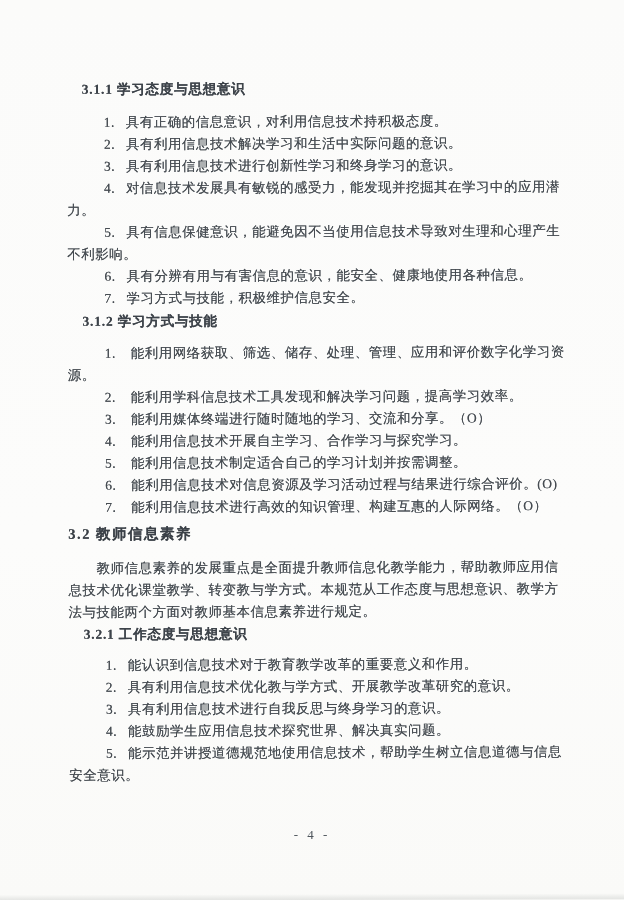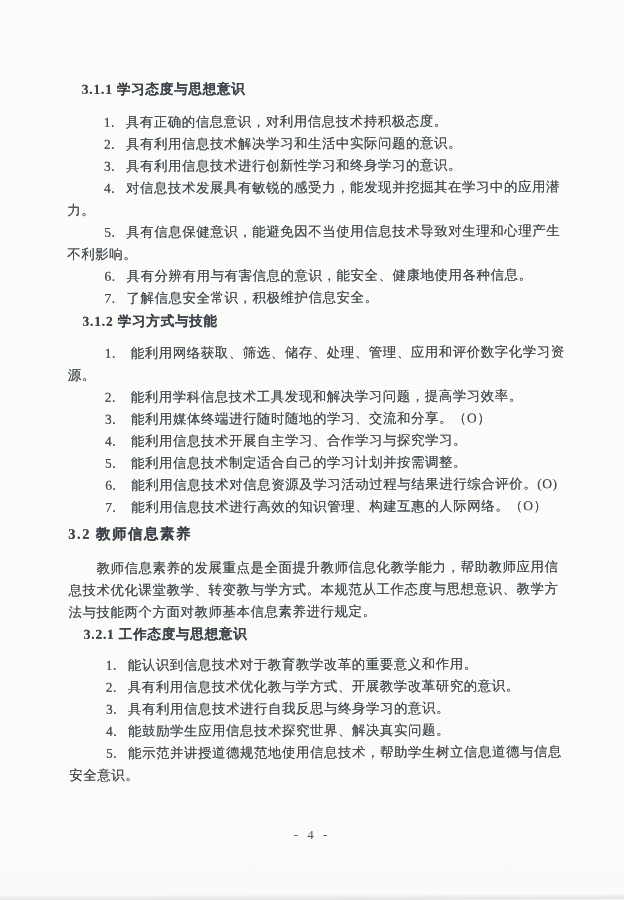--- a/index.html
+++ b/index.html
@@ -67,21 +67,21 @@
   <div class="page-content">
 
     <div class="sub-heading">3.1.1 学习态度与思想意识</div>
     <div class="list">
       <div class="item"><span class="num">1.</span><span class="txt">具有正确的信息意识，对利用信息技术持积极态度。</span></div>
       <div class="item"><span class="num">2.</span><span class="txt">具有利用信息技术解决学习和生活中实际问题的意识。</span></div>
       <div class="item"><span class="num">3.</span><span class="txt">具有利用信息技术进行创新性学习和终身学习的意识。</span></div>
       <div class="item"><span class="num">4.</span><span class="txt">对信息技术发展具有敏锐的感受力，能发现并挖掘其在学习中的应用潜力。</span></div>
       <div class="item"><span class="num">5.</span><span class="txt">具有信息保健意识，能避免因不当使用信息技术导致对生理和心理产生不利影响。</span></div>
       <div class="item"><span class="num">6.</span><span class="txt">具有分辨有用与有害信息的意识，能安全、健康地使用各种信息。</span></div>
-      <div class="item"><span class="num">7.</span><span class="txt">了解信息安全常识，积极维护信息安全。</span></div>
+      <div class="item"><span class="num">7.</span><span class="txt">学习方式与技能，积极维护信息安全。</span></div>
     </div>
 
     <div class="sub-heading h312">3.1.2 学习方式与技能</div>
     <div class="list wide-num">
       <div class="item"><span class="num">1.</span><span class="txt">能利用网络获取、筛选、储存、处理、管理、应用和评价数字化学习资源。</span></div>
       <div class="item"><span class="num">2.</span><span class="txt">能利用学科信息技术工具发现和解决学习问题，提高学习效率。</span></div>
       <div class="item"><span class="num">3.</span><span class="txt">能利用媒体终端进行随时随地的学习、交流和分享。（O）</span></div>
       <div class="item"><span class="num">4.</span><span class="txt">能利用信息技术开展自主学习、合作学习与探究学习。</span></div>
       <div class="item"><span class="num">5.</span><span class="txt">能利用信息技术制定适合自己的学习计划并按需调整。</span></div>
       <div class="item"><span class="num">6.</span><span class="txt">能利用信息技术对信息资源及学习活动过程与结果进行综合评价。(O)</span></div>

